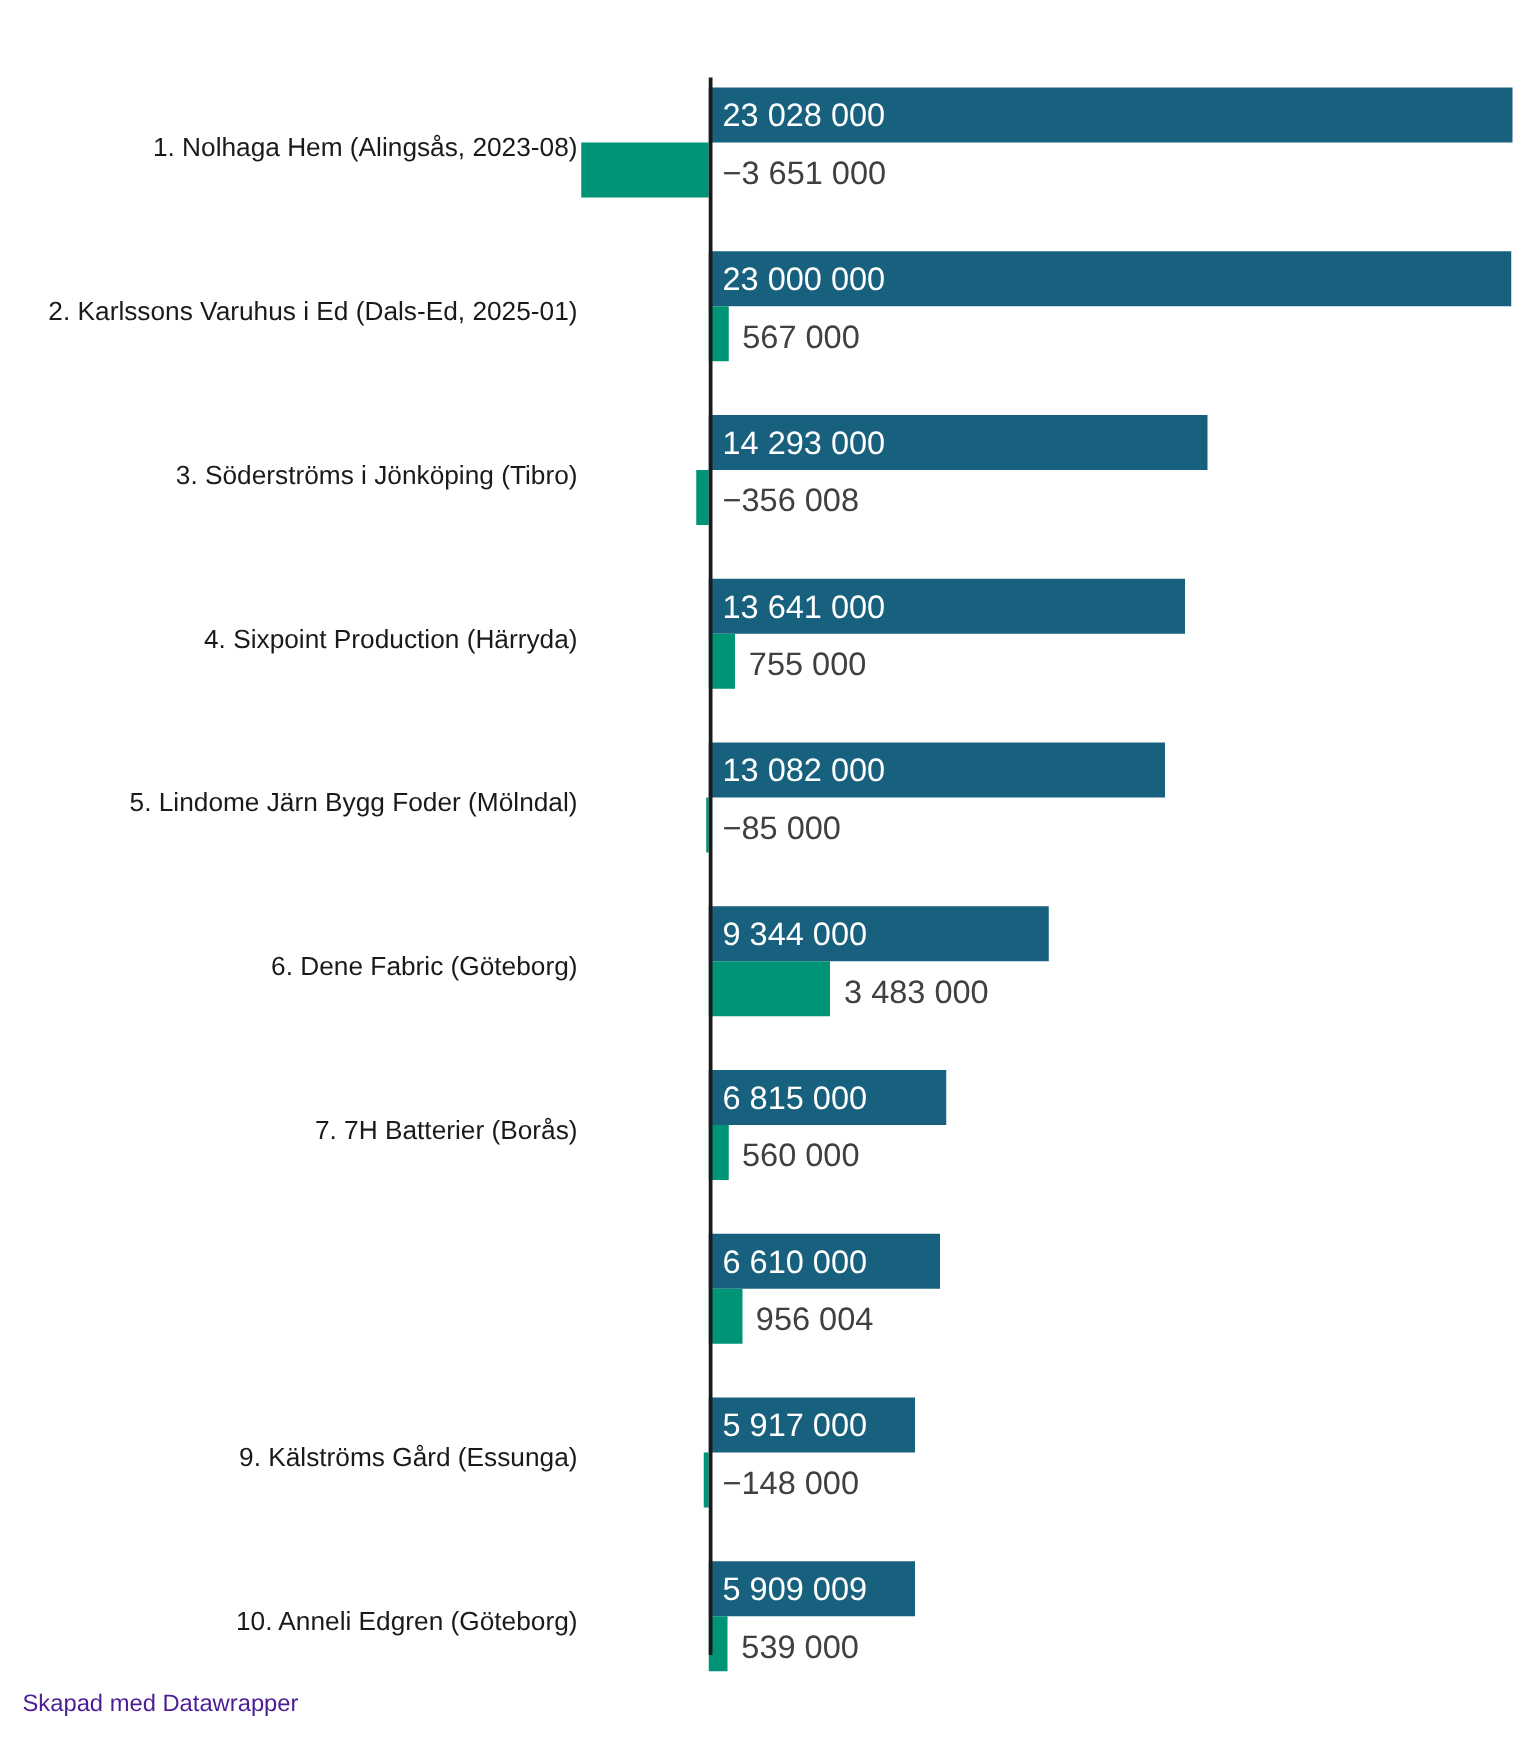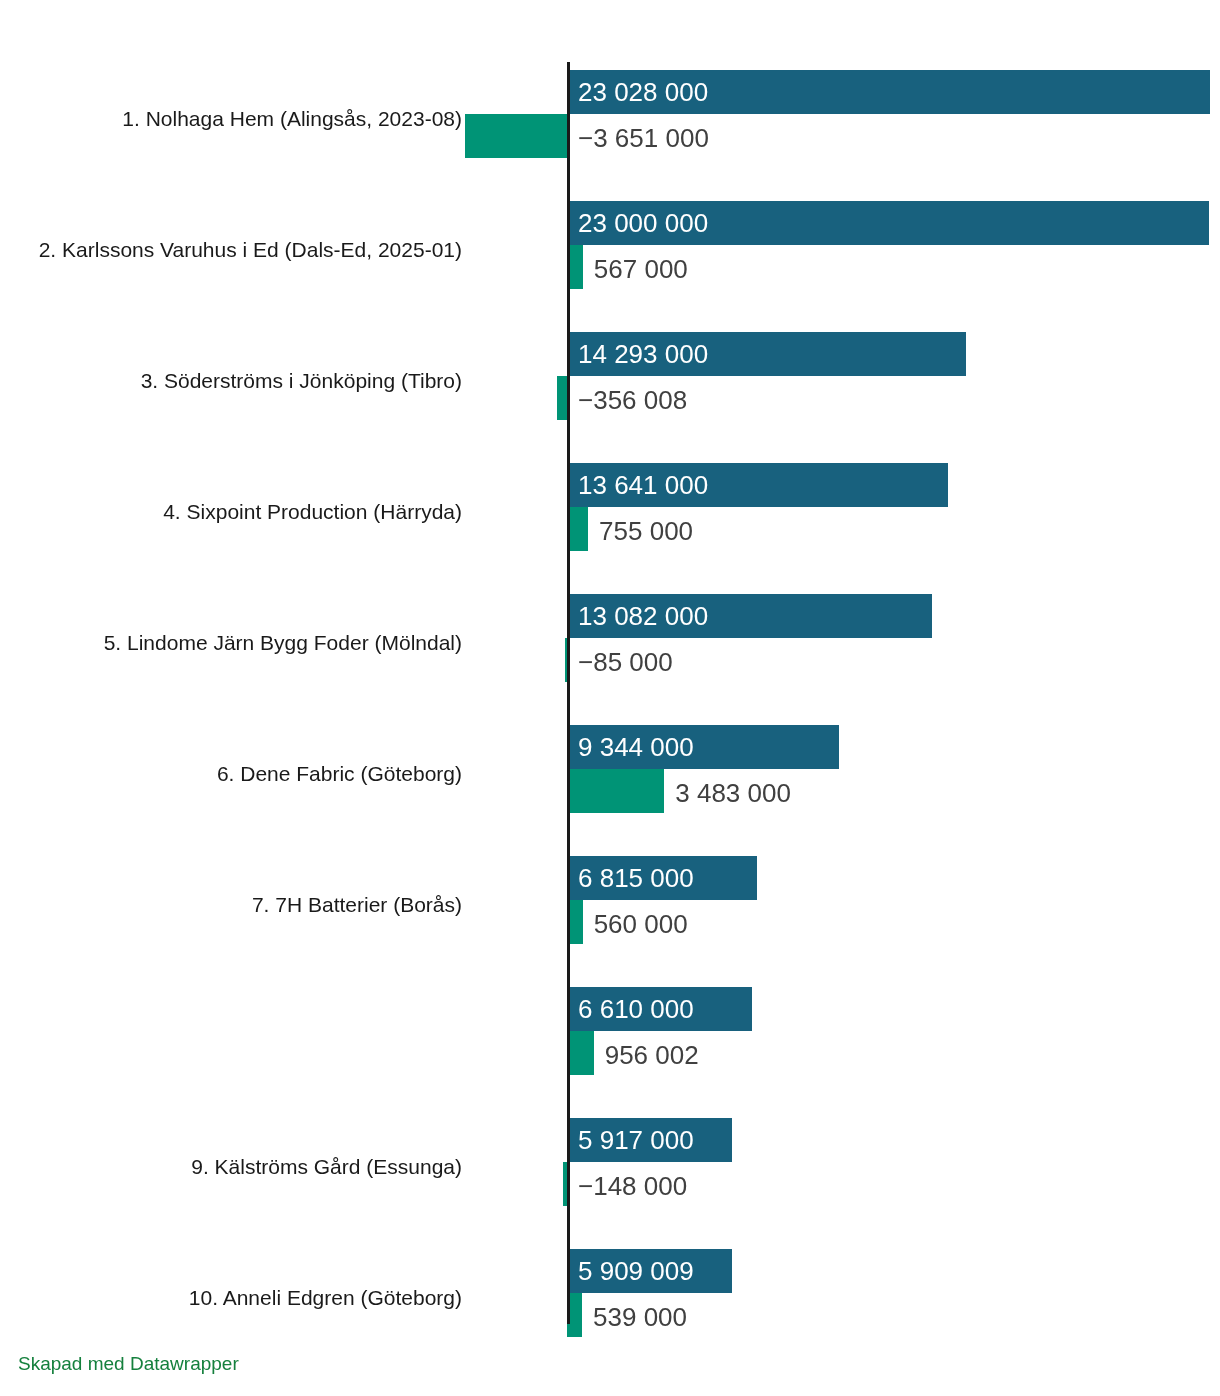--- a/index.html
+++ b/index.html
@@ -103,21 +103,21 @@
     color: #404040;
     top: 56px;
   }
 
   
   #footer {
     position: absolute;
     left: 18px;
     top: 1352px;
     font-size: 19px;
-    color: #15803d;
+    color: #4c1d95;
     line-height: 24px;
   }
 </style>
 </head>
 <body>
 
 <div id="chart-root">
 
 
   <div id="plot">
@@ -169,21 +169,21 @@
           <div class="row-label" style="top: 44px;">7. 7H Batterier (Borås)</div>
           <div class="bar bar-primary" style="left: 567px; width: 190.292px; background: rgb(24, 97, 126);"></div>
           <div class="bar-value inside">6 815 000</div>
           <div class="bar bar-secondary" style="left: 567px; width: 15.6366px; background: rgb(0, 148, 118);"></div>
           <div class="bar-value outside" style="left: 593.637px;">560 000</div>
         </div>
         <div class="row" style="top: 921px;">
           <div class="bar bar-primary" style="left: 567px; width: 184.568px; background: rgb(24, 97, 126);"></div>
           <div class="bar-value inside">6 610 000</div>
           <div class="bar bar-secondary" style="left: 567px; width: 26.6939px; background: rgb(0, 148, 118);"></div>
-          <div class="bar-value outside" style="left: 604.694px;">956 002</div>
+          <div class="bar-value outside" style="left: 604.694px;">956 004</div>
         </div>
         <div class="row" style="top: 1052px;">
           <div class="row-label" style="top: 44px;">9. Kälströms Gård (Essunga)</div>
           <div class="bar bar-primary" style="left: 567px; width: 165.218px; background: rgb(24, 97, 126);"></div>
           <div class="bar-value inside">5 917 000</div>
           <div class="bar bar-secondary" style="left: 563.398px; width: 3.60201px; background: rgb(0, 148, 118);"></div>
           <div class="bar-value outside" style="left: 578px;">−148 000</div>
         </div>
         <div class="row" style="top: 1183px;">
           <div class="row-label" style="top: 44px;">10. Anneli Edgren (Göteborg)</div>

